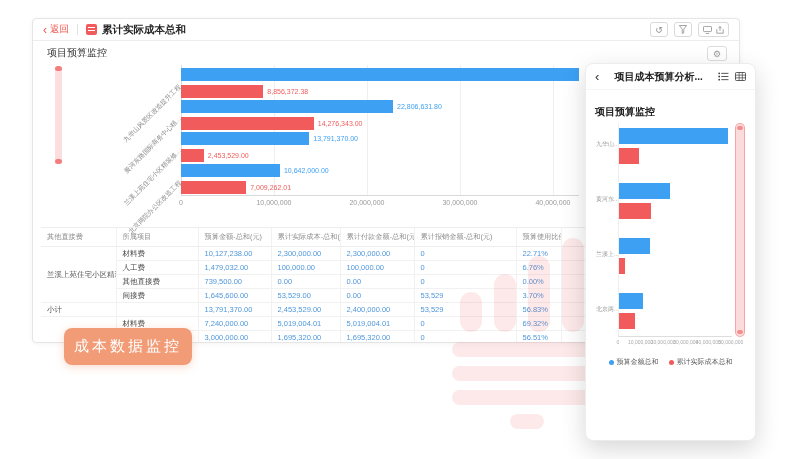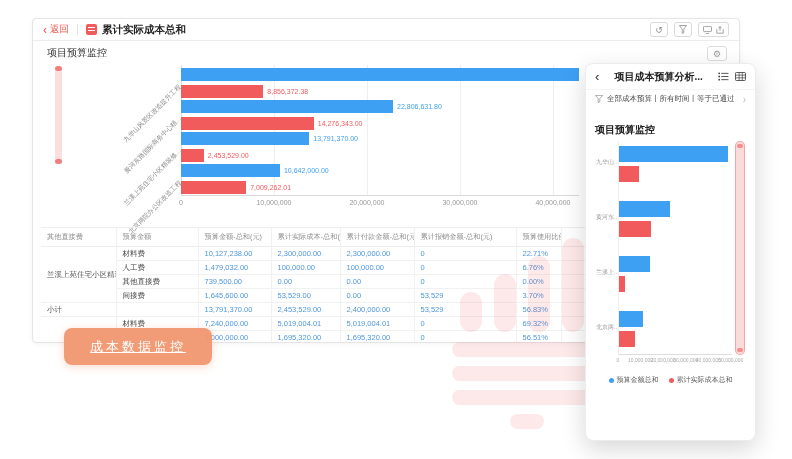--- a/index.html
+++ b/index.html
@@ -63,24 +63,24 @@
   td.typ { color:#444; }
   th:last-child, td:last-child { border-right:none; }
 
   
   .watermark { position:absolute; left:452px; top:230px; width:240px; height:210px;
                z-index:2; pointer-events:none; opacity:.13; }
   .wm-pill { position:absolute; width:22px; border-radius:11px; background:#f25b5b; }
   .wm-stripe { position:absolute; height:15px; border-radius:8px; background:#f25b5b; }
 
   
-  .badge { position:absolute; left:64px; top:328px; width:148px; height:37px; z-index:3;
+  .badge { position:absolute; left:64px; top:328px; width:128px; height:37px; z-index:3;
            background:rgba(240,151,112,.95); border-radius:8px; color:#fff;
            display:flex; align-items:center; justify-content:center;
-           font-size:13px; letter-spacing:3px; box-shadow:0 2px 8px rgba(240,151,112,.35);text-decoration:underline; }
+           font-size:15px; letter-spacing:3px; box-shadow:0 2px 8px rgba(240,151,112,.35); }
 
   
   .mobile-card { position:absolute; left:585px; top:63px; width:171px; height:378px; z-index:4;
                  background:#fff; border:1px solid #ececec; border-radius:8px;
                  box-shadow:0 8px 24px rgba(0,0,0,.16); overflow:hidden; }
   .mc-header { height:26px; display:flex; align-items:center; padding:0 9px; gap:6px;
                border-bottom:1px solid #f5f5f5; }
   .mc-back { font-size:13px; color:#333; cursor:pointer; }
   .mc-title { flex:1; text-align:center; font-size:10px; font-weight:bold; color:#222;
               white-space:nowrap; overflow:hidden; }
@@ -199,21 +199,21 @@
           <col style="width:73px">
           <col style="width:69px">
         <col style="width:74px">
           <col style="width:102px">
           <col style="width:45px">
           <col>
       </colgroup>
       <thead>
           <tr id="table-head-row">
             <th>其他直接费</th>
-            <th>预算金额</th>
+            <th>所属项目</th>
             <th>预算金额-总和(元)</th>
             <th>累计实际成本-总和(元)</th>
             <th>累计付款金额-总和(元)</th>
             <th>累计报销金额-总和(元)</th>
             <th>预算使用比例-总和(%)</th>
             <th></th>
           </tr>
         </thead>
       <tbody id="table-body">
           <tr>
@@ -316,27 +316,20 @@
       </svg>
     </span>
     <span class="mc-hicon">
       <svg width="11" height="9" viewBox="0 0 12 10">
         <rect x="0.5" y="0.5" width="11" height="9" rx="1" fill="none" stroke="#444"></rect>
         <path d="M0.5 3.5 h11 M0.5 6.5 h11 M4.5 0.5 v9 M8 0.5 v9" stroke="#444" stroke-width="0.8"></path>
       </svg>
     </span>
   </div>
 
-  <div class="mc-filter">
-    <svg width="8" height="8" viewBox="0 0 10 10">
-        <path d="M0.5 0.5 h9 l-3.5 4 v4 l-2 1 v-5 z" fill="none" stroke="#999"></path>
-      </svg>
-    <span class="mc-filter-text">全部成本预算丨所有时间丨等于已通过</span>
-    <span class="mc-chevron">›</span>
-  </div>
 
   <div class="mc-stats">
   </div>
 
   <div class="mc-section">项目预算监控</div>
 
   <div class="mc-chart">
     <div id="mc-cats">
         <div class="mc-cat" style="top: 17px;">九华山...</div>
         <div class="mc-cat" style="top: 72px;">黄河东...</div>

